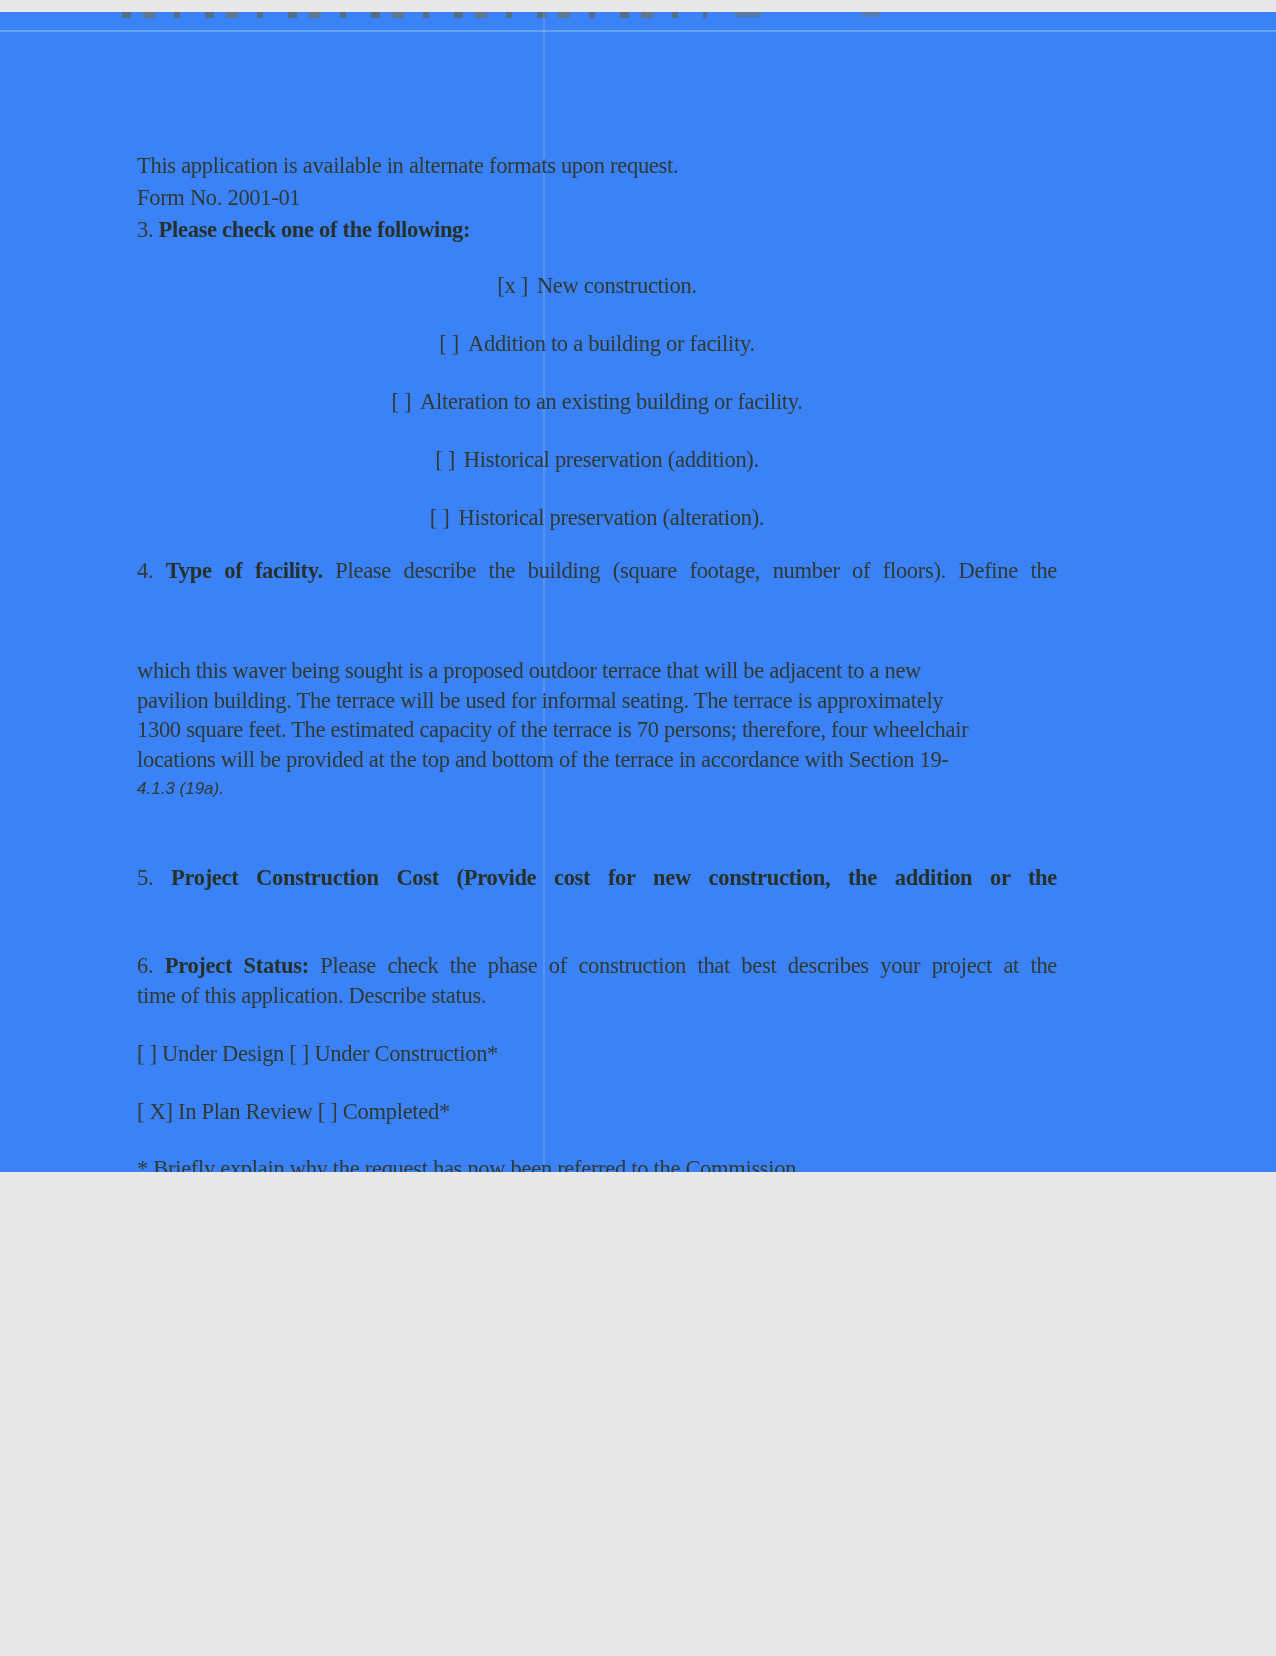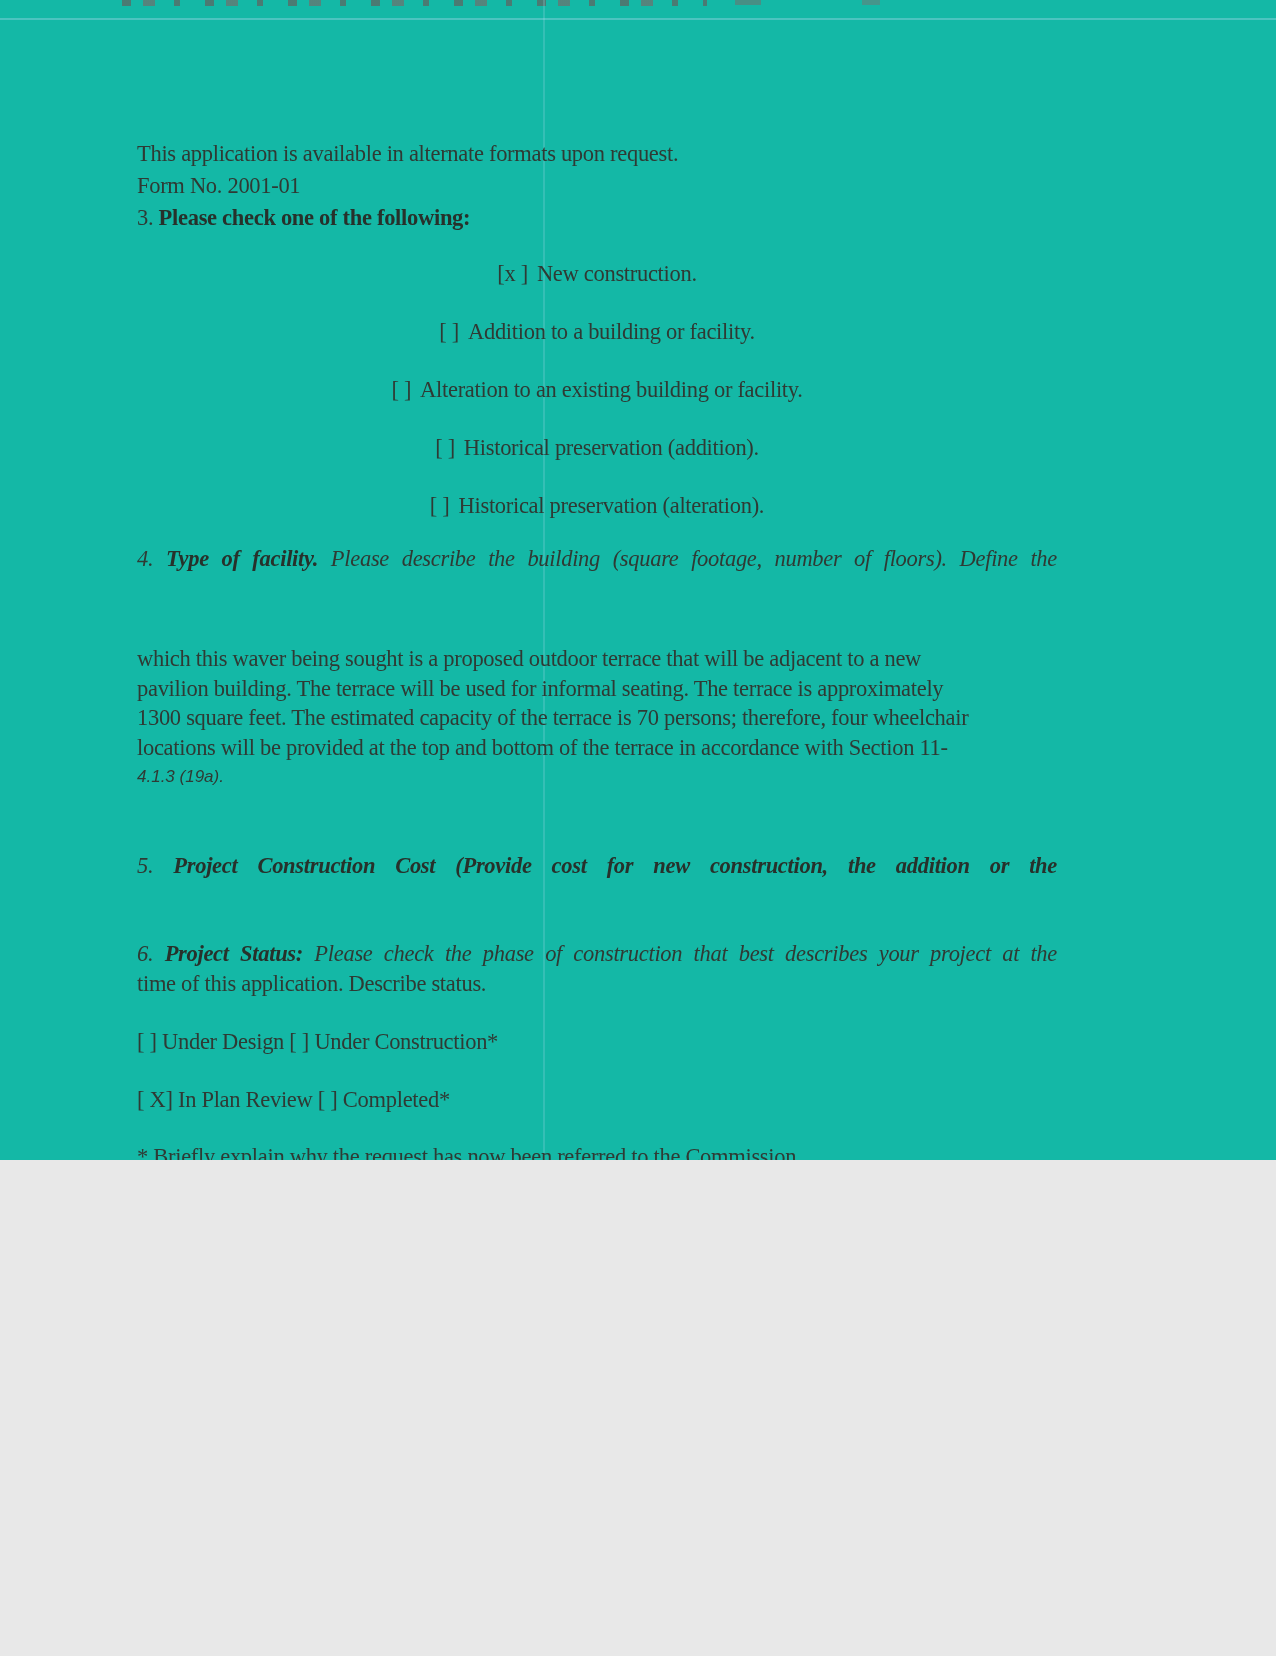--- a/index.html
+++ b/index.html
@@ -1,21 +1,21 @@
 <!DOCTYPE html>
 <html><head>
 <meta charset="utf-8">
 <style>
   html, body { margin: 0; padding: 0; background: #e8e8e8; }
   .page {
     position: relative;
     width: 1276px;
     height: 1160px;
-    margin: 0 auto;
-    background: #14b8a6;
+    margin: 12px auto;
+    background: #3b82f6;
     overflow: hidden;
     font-family: "Liberation Serif", serif;
     color: #2f3a34;
     font-size: 22.5px;
     letter-spacing: -0.3px;
   }
   
   .cutoff-strip {
     position: absolute; top: 0; left: 122px; width: 585px; height: 6px;
     background: repeating-linear-gradient(90deg,
@@ -29,21 +29,21 @@
   .scan-hline {
     position: absolute; top: 18px; left: 0; width: 100%; height: 2px;
     background: rgba(160, 214, 232, 0.40);
   }
   .scan-vline {
     position: absolute; top: 0; left: 543px; width: 2px; height: 100%;
     background: rgba(175, 220, 238, 0.22);
   }
   .block { position: absolute; left: 137px; width: 920px; }
   .b { font-weight: bold; color: #27312b; }
-  .jl { text-align: justify; text-align-last: justify; font-style: italic; }
+  .jl { text-align: justify; text-align-last: justify; }
   .intro { top: 138px; line-height: 32px; }
   .chklist { top: 259px; text-align: center; }
   .chk-row { line-height: 29px; margin-bottom: 29px; white-space: nowrap; }
   .chk-box { display: inline-block; margin-right: 9px; }
   .sec4 { top: 544px; line-height: 30px; }
   .para { top: 644px; line-height: 29.5px; }
   .para .sans-line { font-family: "Liberation Sans", sans-serif; font-size: 17px; letter-spacing: 0; font-style: italic; }
   .sec5 { top: 851px; line-height: 30px; }
   .gap2 { display: inline-block; width: 14px; }
   .sec6 { top: 939px; line-height: 30px; }
@@ -85,21 +85,21 @@
   </div>
 
   <div class="block sec4">
     <div class="jl"><span>4.</span> <span class="b">Type of facility.</span> <span>Please describe the building (square footage, number of floors). Define the</span></div>
   </div>
 
   <div class="block para">
     <div>which this waver being sought is a proposed outdoor terrace that will be adjacent to a new</div>
     <div>pavilion building. The terrace will be used for informal seating. The terrace is approximately</div>
     <div>1300 square feet. The estimated capacity of the terrace is 70 persons; therefore, four wheelchair</div>
-    <div>locations will be provided at the top and bottom of the terrace in accordance with Section 11-</div>
+    <div>locations will be provided at the top and bottom of the terrace in accordance with Section 19-</div>
     <div class="sans-line">4.1.3 (19a).</div>
   </div>
 
   <div class="block sec5">
     <div class="jl"><span>5.</span> <span class="b">Project Construction Cost (Provide cost for new construction, the addition or the</span></div>
   </div>
 
   <div class="block sec6">
     <div class="jl"><span>6.</span> <span class="b">Project Status:</span> <span>Please check the phase of construction that best describes your project at the</span></div>
     <div>time of this application. Describe status.</div>

